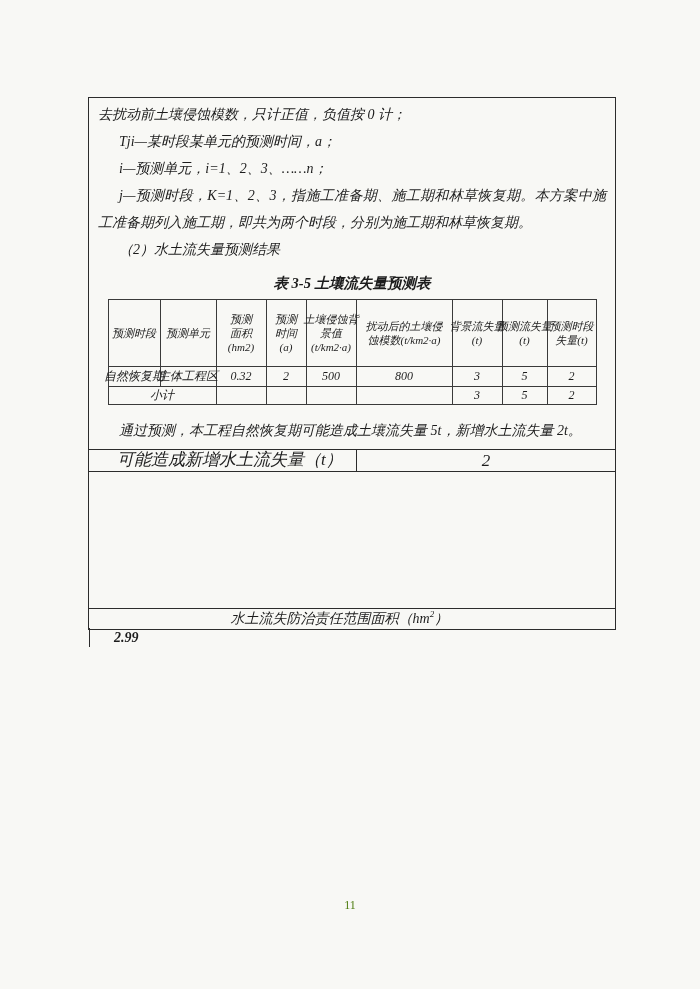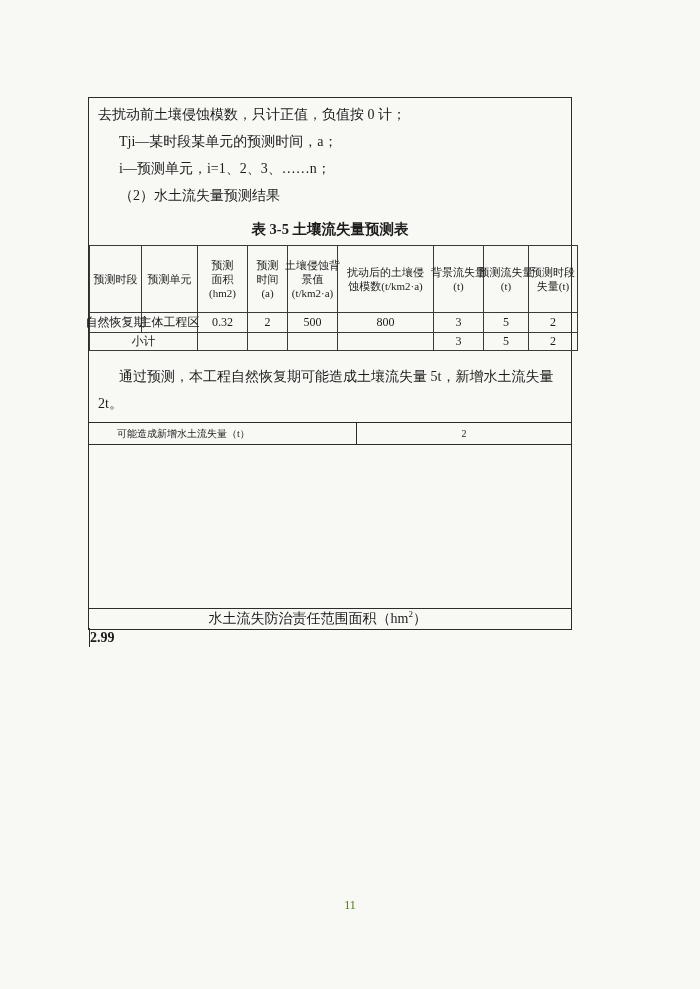--- a/index.html
+++ b/index.html
@@ -12,25 +12,26 @@
     height: 989px;
     margin: 0 auto;
     background: #f8f8f5;
     overflow: hidden;
   }
 
   .frame {
     position: absolute;
     left: 88px;
     top: 97px;
-    width: 484px;
+    width: 528px;
     height: 533px;
     border: 1.5px solid #2c2c2c;
     display: flex;
     flex-direction: column;
+    font-style: italic;
   }
 
   .intro { padding: 3px 9px 0 9px; font-size: 14px; }
   .intro p { line-height: 27px; text-align: justify; }
   .indent-sm { text-indent: 21px; }
 
   .tbl-title {
     height: 26px;
     line-height: 26px;
     text-align: center;
@@ -65,22 +66,22 @@
   .c7 { width: 50px; } .c8 { width: 45px; } .c9 { width: 49px; }
 
   .conclusion { margin: 12px 9px 0 9px; font-size: 14px; line-height: 27px; text-indent: 21px; }
 
   .band1 {
     margin-top: 5px;
     border-top: 1.5px solid #2c2c2c;
     border-bottom: 1.5px solid #2c2c2c;
     height: 23px;
     display: flex;
-    align-items: center;
-    font-size: 10px;
+    align-items: flex-end;
+    font-size: 17px;
   }
   .band1 .label { width: 267px; padding-left: 28px; }
   .band1 .value { flex: 1; border-left: 1.5px solid #2c2c2c; text-align: center; align-self: stretch; line-height: 21px; }
 
   .sec-heading {
     padding: 2px 0 1px 5px;
     font-size: 17px;
     font-weight: bold;
     font-family: "Liberation Sans", "DejaVu Sans", sans-serif;
     letter-spacing: 0.5px;
@@ -92,21 +93,21 @@
 
   .band2 {
     border-top: 1.5px solid #2c2c2c;
     height: 21px;
     display: flex;
     align-items: center;
     font-size: 14px;
     flex-direction: column;
   }
   .band2 .label { width: 267px; padding-left: 12px; }
-  .band2 .value { flex: 1; border-left: 1.5px solid #2c2c2c; padding-left: 0; font-weight: bold; align-self: stretch; line-height: 19px; }
+  .band2 .value { flex: 1; border-left: 1.5px solid #2c2c2c; padding-left: 24px; font-weight: bold; align-self: stretch; line-height: 19px; }
   sup { font-size: 9px; }
 
   .page-num {
     position: absolute;
     left: 0; right: 0;
     top: 898px;
     text-align: center;
     font-size: 12px;
     color: #4d7c0f;
   }
@@ -115,20 +116,21 @@
 <body>
 
 <div class="page">
 
   <div class="frame">
 
     <div class="intro">
       <p>去扰动前土壤侵蚀模数，只计正值，负值按 0 计；</p>
       <p class="indent-sm">Tji—某时段某单元的预测时间，a；</p>
       <p class="indent-sm">i—预测单元，i=1、2、3、……n；</p>
+      <p class="indent-sm">j—预测时段，K=1、2、3，指施工准备期、施工期和林草恢复期。本方案中施工准备期列入施工期，即共为两个时段，分别为施工期和林草恢复期。</p>
       <p class="indent-sm">（2）水土流失量预测结果</p>
     </div>
 
     <div class="tbl-title">表 3-5    土壤流失量预测表</div>
 
     <table class="predict">
       <colgroup>
         <col class="c1">
           <col class="c2">
           <col class="c3">

